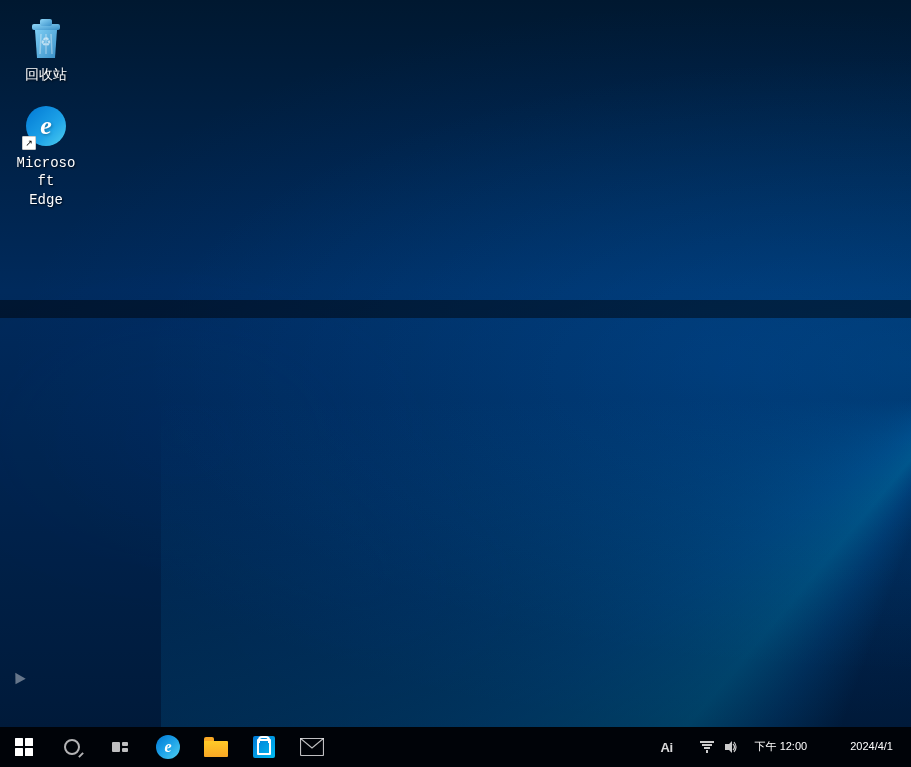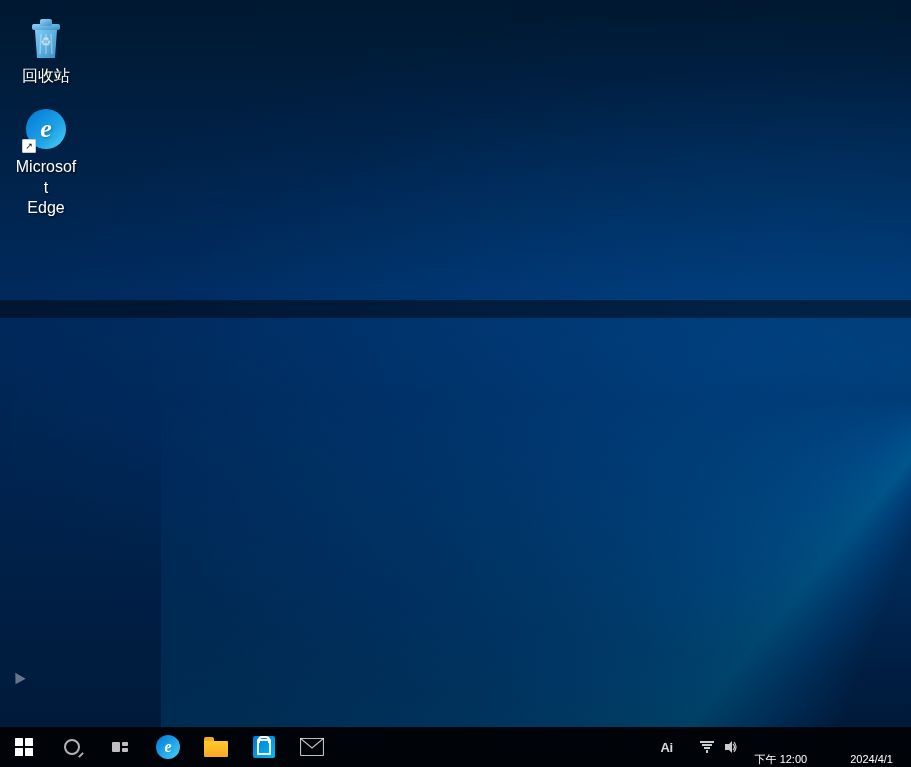--- a/index.html
+++ b/index.html
@@ -98,25 +98,26 @@
       height: 48px;
       display: flex;
       align-items: center;
       justify-content: center;
       position: relative;
       margin-bottom: 4px;
     }
 
     .icon-label {
       color: #ffffff;
-      font-size: 16px;
+      font-size: 14px;
       text-align: center;
       text-shadow: 1px 1px 2px rgba(0,0,0,0.8);
       line-height: 1.3;
       word-break: break-word;
+      font-family: Liberation Mono, monospace;
     }
 
     .edge-circle {
       width: 40px;
       height: 40px;
       border-radius: 50%;
       background: linear-gradient(135deg, #0078d4 0%, #1ea3e8 60%, #50d0f0 100%);
       display: flex;
       align-items: center;
       justify-content: center;
@@ -307,20 +308,21 @@
       width: 8px;
       height: 5px;
       border: 2px solid white;
       border-bottom: none;
       border-radius: 4px 4px 0 0;
     }
 
     
     .taskbar-right {
       display: flex;
+      align-items: center;
       height: 40px;
       padding-right: 10px;
       margin-left: auto;
     }
 
     .taskbar-tray {
       display: flex;
       align-items: center;
       gap: 8px;
       padding: 0 8px;

